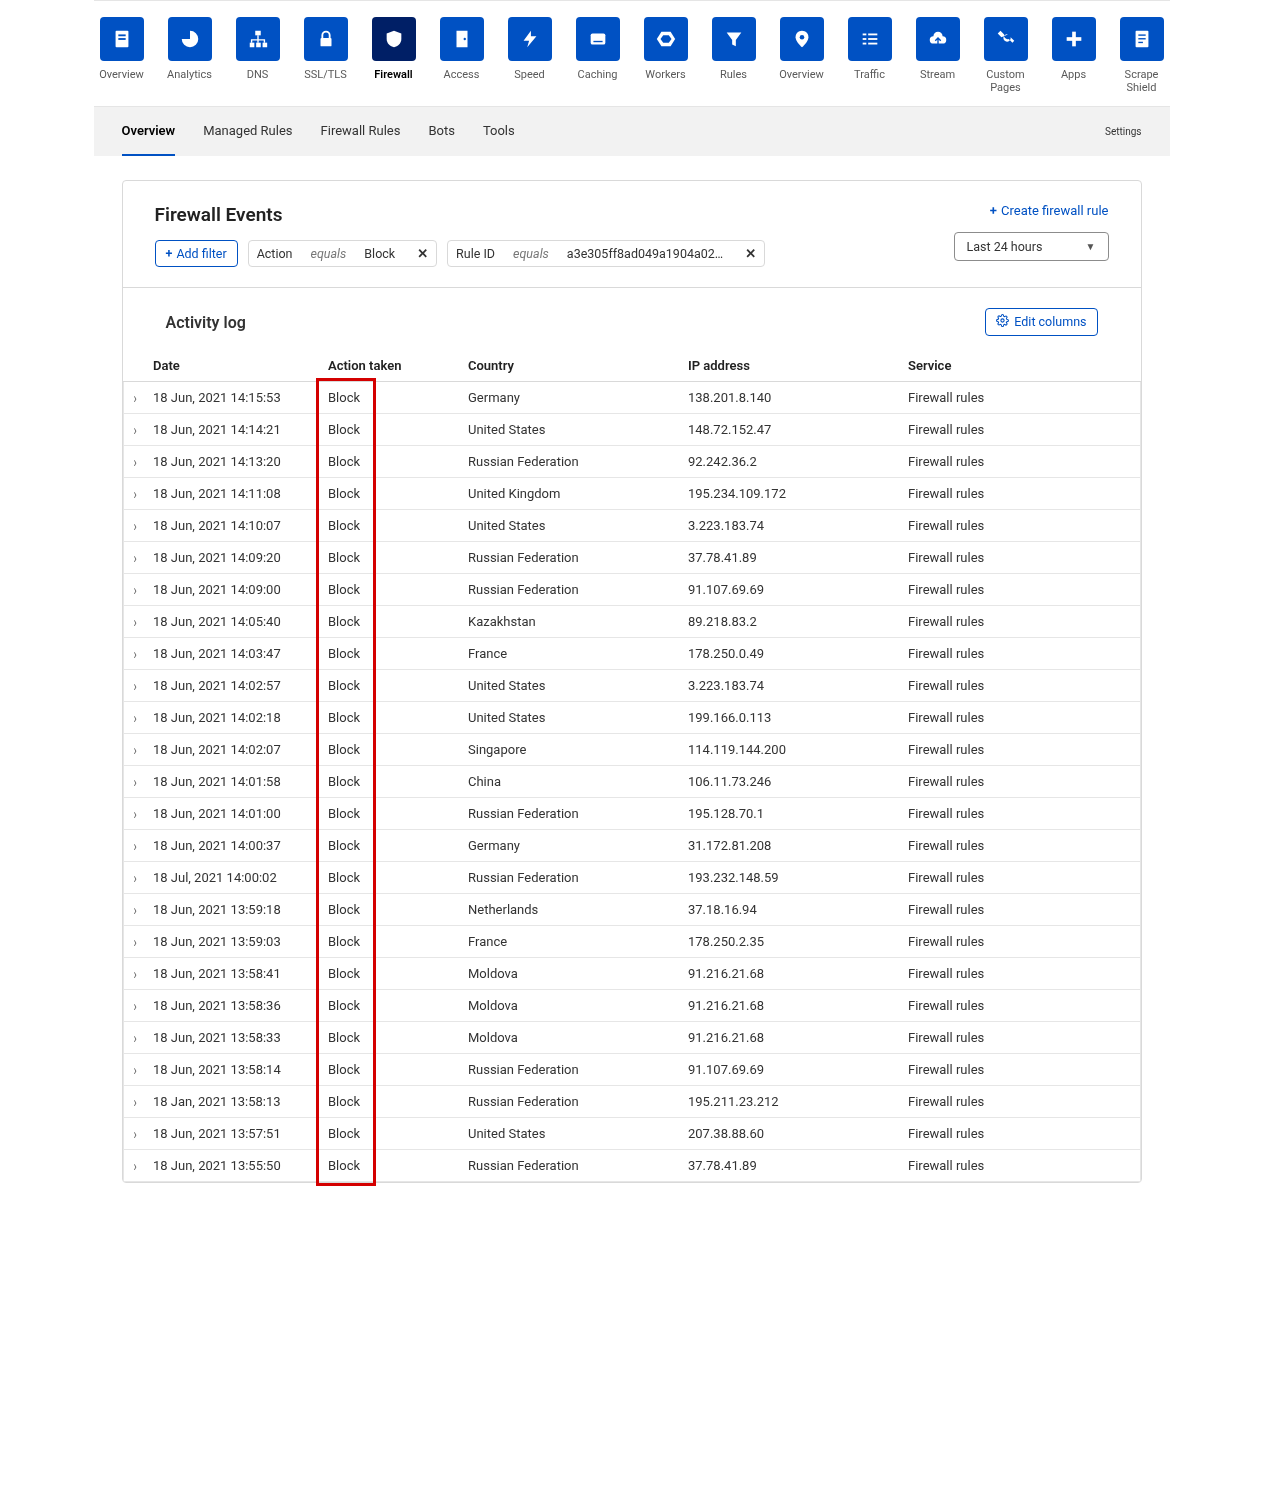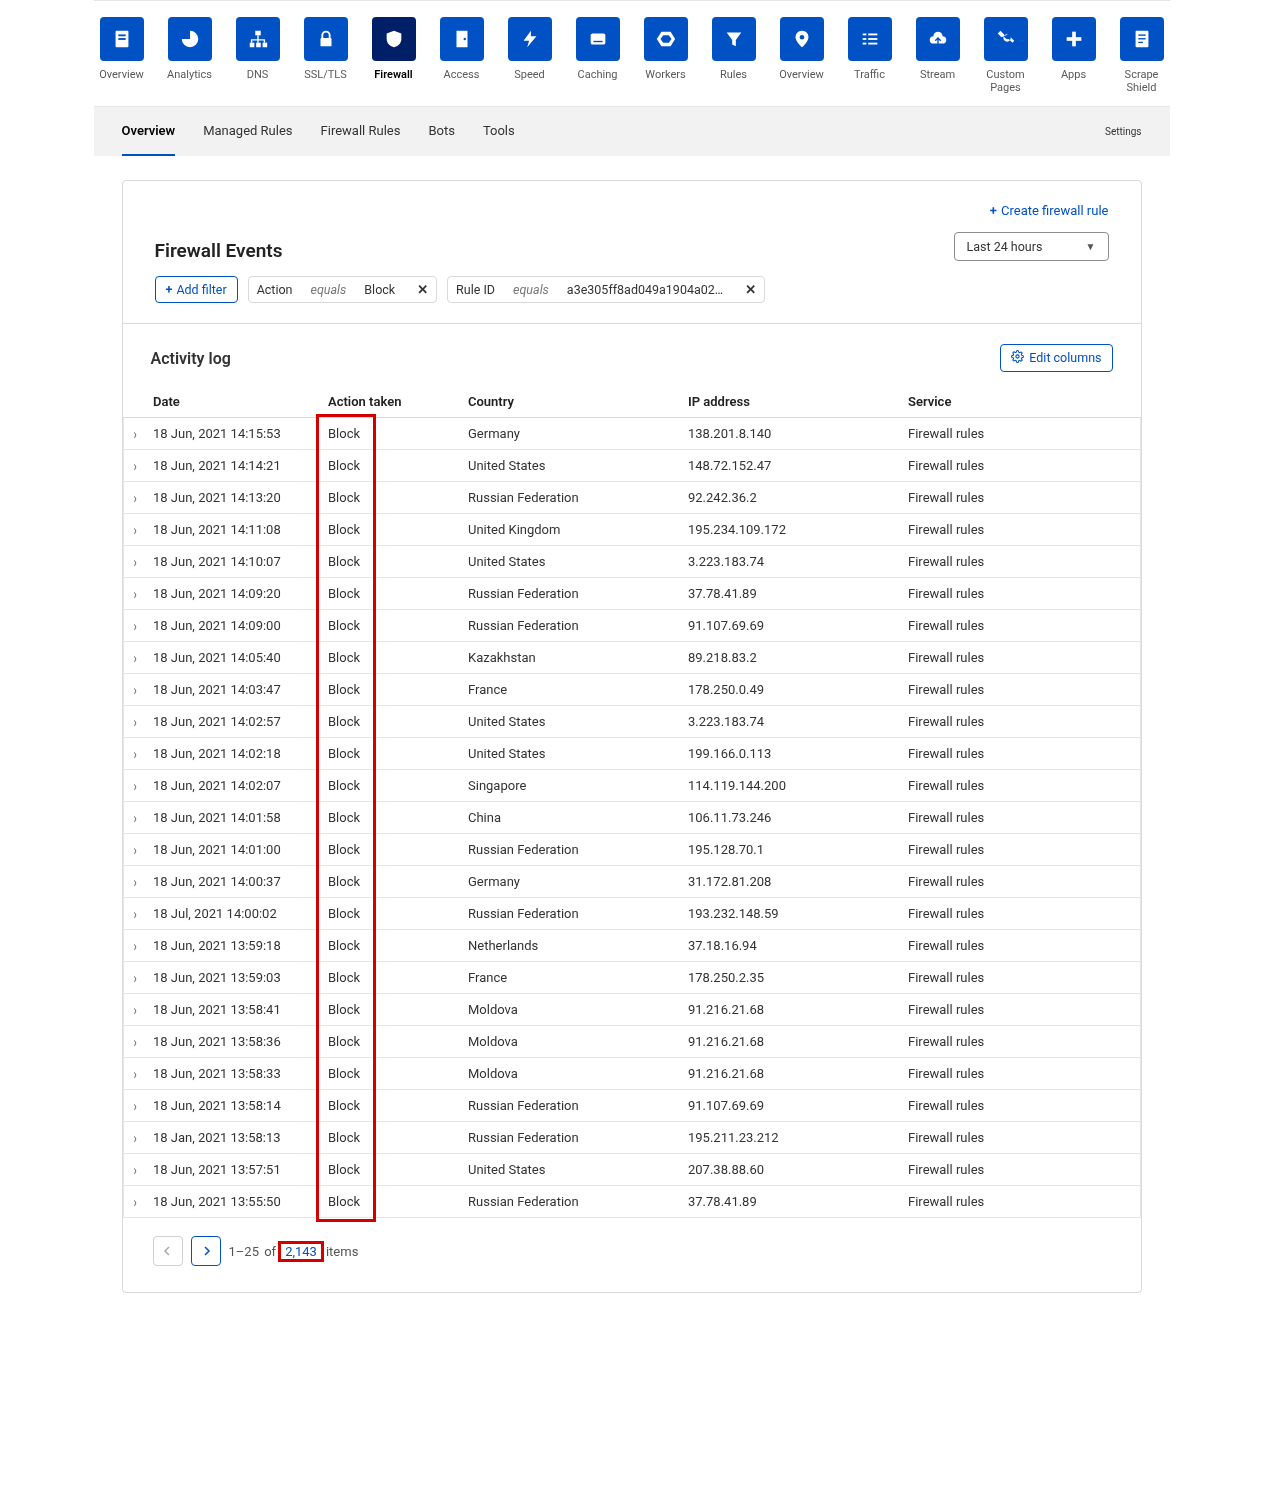--- a/index.html
+++ b/index.html
@@ -49,21 +49,21 @@
     width:1020px; margin:24px auto 0;
     border:1px solid #d9d9d9; border-radius:4px;
     background:#fff;
   }
   .panel-header {
     padding:22px 32px 20px;
     display:flex; justify-content:space-between; align-items:flex-start;
     border-bottom:1px solid #d9d9d9;
   }
   .panel-title { font-size:19px; font-weight:600; color:#222; margin:0 0 14px; }
-  .header-left { display:flex; flex-direction:column;margin-top:36px;}
+  .header-left { display:flex; flex-direction:column;}
   .filter-row { display:flex; gap:10px; }
   .add-filter-btn {
     display:flex; align-items:center; gap:4px;
     border:1px solid #0051c3; color:#0051c3; background:#fff;
     border-radius:4px; padding:5px 10px; font-size:12.5px; cursor:pointer;
   }
   .filter-chip {
     display:flex; align-items:center; gap:16px;
     border:1px solid #d9d9d9; border-radius:4px;
     padding:5px 8px; font-size:12.5px; background:#fff;
@@ -75,21 +75,21 @@
   .create-rule { color:#0051c3; font-size:13px; cursor:pointer; display:flex; align-items:center; gap:4px;}
   .time-picker {
     border:1px solid #8c8c8c; border-radius:4px; padding:6px 12px;
     display:flex; justify-content:space-between; align-items:center;
     width:155px; font-size:12.5px; cursor:pointer; color:#333;gap:24px;
   }
 
   
   .log-header {
     display:flex; justify-content:space-between; align-items:center;
-    padding:20px 28px 14px;
+    padding:20px 43px 14px;
   }
   .log-title { font-size:16px; font-weight:600; }
   .edit-cols {
     border:1px solid #0051c3; border-radius:4px; color:#0051c3;
     padding:5px 10px; font-size:12.5px; display:flex; gap:5px; cursor:pointer;
   }
 
   table { width:100%; border-collapse:collapse; }
   thead th {
     text-align:left; font-weight:600; font-size:13px; color:#222;
@@ -560,31 +560,15 @@
   <td class="action">Block</td>
   <td class="country">Russian Federation</td>
   <td class="ip">37.78.41.89</td>
   <td class="service">Firewall rules</td>
             </tr>
           </tbody>
       </table>
       <div class="red-col" id="red-col" style="left: 193.5px; top: 27.5px; width: 60px; height: 808px;"></div>
     </div>
 
-    <div class="pagination">
-      <div class="page-btn prev">
-        <svg width="10" height="10" viewBox="0 0 10 10">
-            <path d="M6 1 L2 5 L6 9" fill="none" stroke="#aaa" stroke-width="1.5"></path>
-          </svg>
-      </div>
-      <div class="page-btn next">
-        <svg width="10" height="10" viewBox="0 0 10 10">
-            <path d="M4 1 L8 5 L4 9" fill="none" stroke="#0051c3" stroke-width="1.5"></path>
-          </svg>
-      </div>
-      <div class="page-text">
-        <span>1–25</span>
-        <span style="margin:0 2px;">of</span><span class="page-total-box"><span class="page-total">2,143</span></span><span>items</span>
-      </div>
-    </div>
 
   </div>
 </div>
 
 </body></html>

